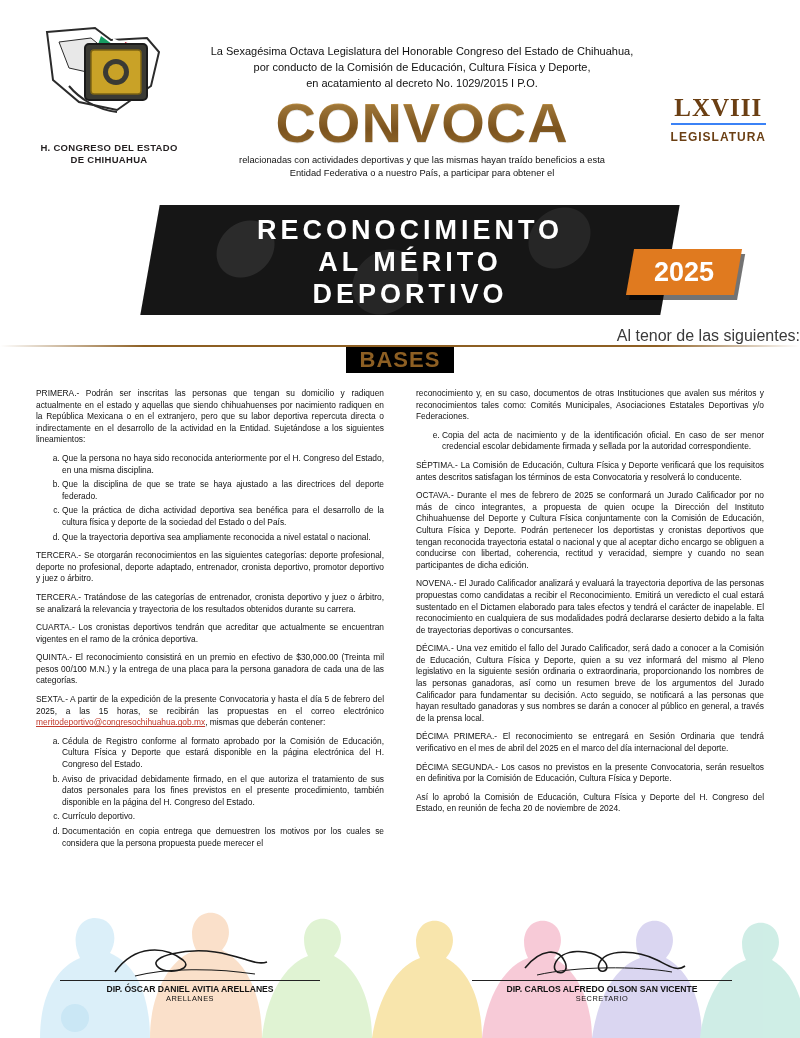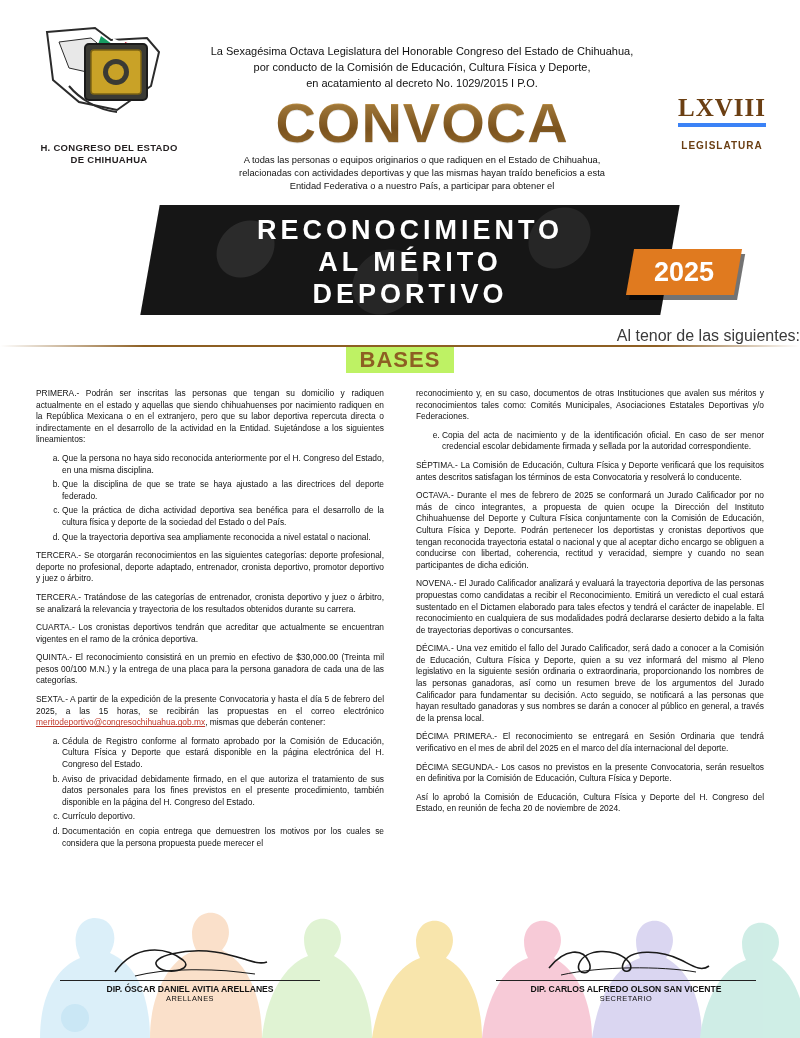--- a/index.html
+++ b/index.html
@@ -31,21 +31,21 @@
   .convoca {
     font-size:56px; line-height:58px; font-weight:bold; letter-spacing:1px;
     color:#9a6a2a; margin:2px 0 2px;
     background:linear-gradient(180deg,#c79a4e 0%, #8d5f23 60%, #a87a35 100%);
     -webkit-background-clip:text; background-clip:text; color:transparent;
     text-shadow:0 1px 0 rgba(0,0,0,.12);
   }
   .head-sub { font-size:9.3px; line-height:1.42; color:#111; }
   .lxviii { position:absolute; right:34px; top:52px; text-align:center; color:#6b3f13; }
   .lxviii .rn { font-size:25px; font-weight:bold; letter-spacing:1px; font-family:"Liberation Serif", serif;margin-top:24px;}
-  .lxviii .lg { font-size:10px; font-weight:bold; letter-spacing:1px; border-top:4px solid #3b82f6; padding-top:13px; margin-top:1px;}
+  .lxviii .lg { font-size:12px; font-weight:bold; letter-spacing:1px; border-top:2px solid #3b82f6; padding-top:5px; margin-top:1px;}
 
   
   .titleblock { position:absolute; top:205px; left:150px; width:520px; height:110px; }
   .tb-bg {
     position:absolute; inset:0;
     background:#161616;
     transform:skewX(-10deg);
   }
   .tb-bg:before{
     content:""; position:absolute; inset:0;
@@ -65,39 +65,39 @@
   }
   .year-box span {
     display:block; transform:skewX(10deg); color:#fff; font-size:27px;
     font-weight:bold; text-align:center; line-height:46px;
   }
   .altenor { position:absolute; top:327px; left:0; right:0; text-align:right;
     font-size:16px; color:#3a3a3a; }
   .bases { position:absolute; top:356px; left:0; right:0; text-align:center; }
   .bases .b-word { font-size:22px; font-weight:bold; color:#8d5f23; letter-spacing:1px;}
   .bases .rule { height:2px; background:linear-gradient(90deg, transparent, #8d5f23 18%, #8d5f23 82%, transparent); margin-top:-11px;}
-  .bases .b-word-wrap{ display:inline-block; background:#bef264; padding:0 14px; position:relative; z-index:2;}
+  .bases .b-word-wrap{ display:inline-block; background:#000000; padding:0 14px; position:relative; z-index:2;}
 
   
   .cols { position:absolute; top:388px; left:36px; right:36px; height:560px; }
   .col { width:348px; position:absolute; top:0; font-size:8.4px; line-height:1.38; text-align:justify; color:#111;}
   .col.left { left:0; }
   .col.right { right:0; }
   .p { margin:0 0 7px; }
   .lead { font-weight:normal;margin-top:28px; }
   ol.alpha, ol.letters { margin:0 0 7px 0; padding-left:26px; }
   ol.alpha { list-style-type:lower-alpha; }
   ol.alpha li, ol.letters li { margin-bottom:3px; text-align:justify;}
   .email { color:#c0392b; text-decoration:underline; }
 
   
   .sigs { position:absolute; bottom:16px; left:0; right:0; height:80px; }
   .sig { position:absolute; width:300px; text-align:center; }
   .sig.left { left:40px; }
-  .sig.right { right:24px; }
+  .sig.right { right:48px; }
   .sig-line { border-top:1px solid #222; margin:0 20px 3px; }
   .sig-name { font-size:8.6px; font-weight:bold; }
   .sig-role { font-size:7.4px; letter-spacing:.5px; }
   .scribble { height:38px; position:relative; }
   .scribble svg { position:absolute; left:50%; transform:translateX(-50%); bottom:0;}
 </style>
 </head>
 <body>
 
 <div class="page">
@@ -136,21 +136,20 @@
       </div>
       <div class="crest-caption" style="white-space:pre-line;">H. CONGRESO DEL ESTADO
 DE CHIHUAHUA</div>
     </div>
 
     <div class="head-text">
       <div class="head-line">La Sexagésima Octava Legislatura del Honorable Congreso del Estado de Chihuahua,</div>
       <div class="head-line">por conducto de la Comisión de Educación, Cultura Física y Deporte,</div>
       <div class="head-line">en acatamiento al decreto No. 1029/2015 I P.O.</div>
       <div class="convoca">CONVOCA</div>
-      <div class="head-sub">A todas las personas o equipos originarios o que radiquen en el Estado de Chihuahua,</div>
       <div class="head-sub">relacionadas con actividades deportivas y que las mismas hayan traído beneficios a esta</div>
       <div class="head-sub">Entidad Federativa o a nuestro País, a participar para obtener el</div>
     </div>
 
     <div class="lxviii">
       <div class="rn">LXVIII</div>
       <div class="lg">LEGISLATURA</div>
     </div>
   </div>
 

